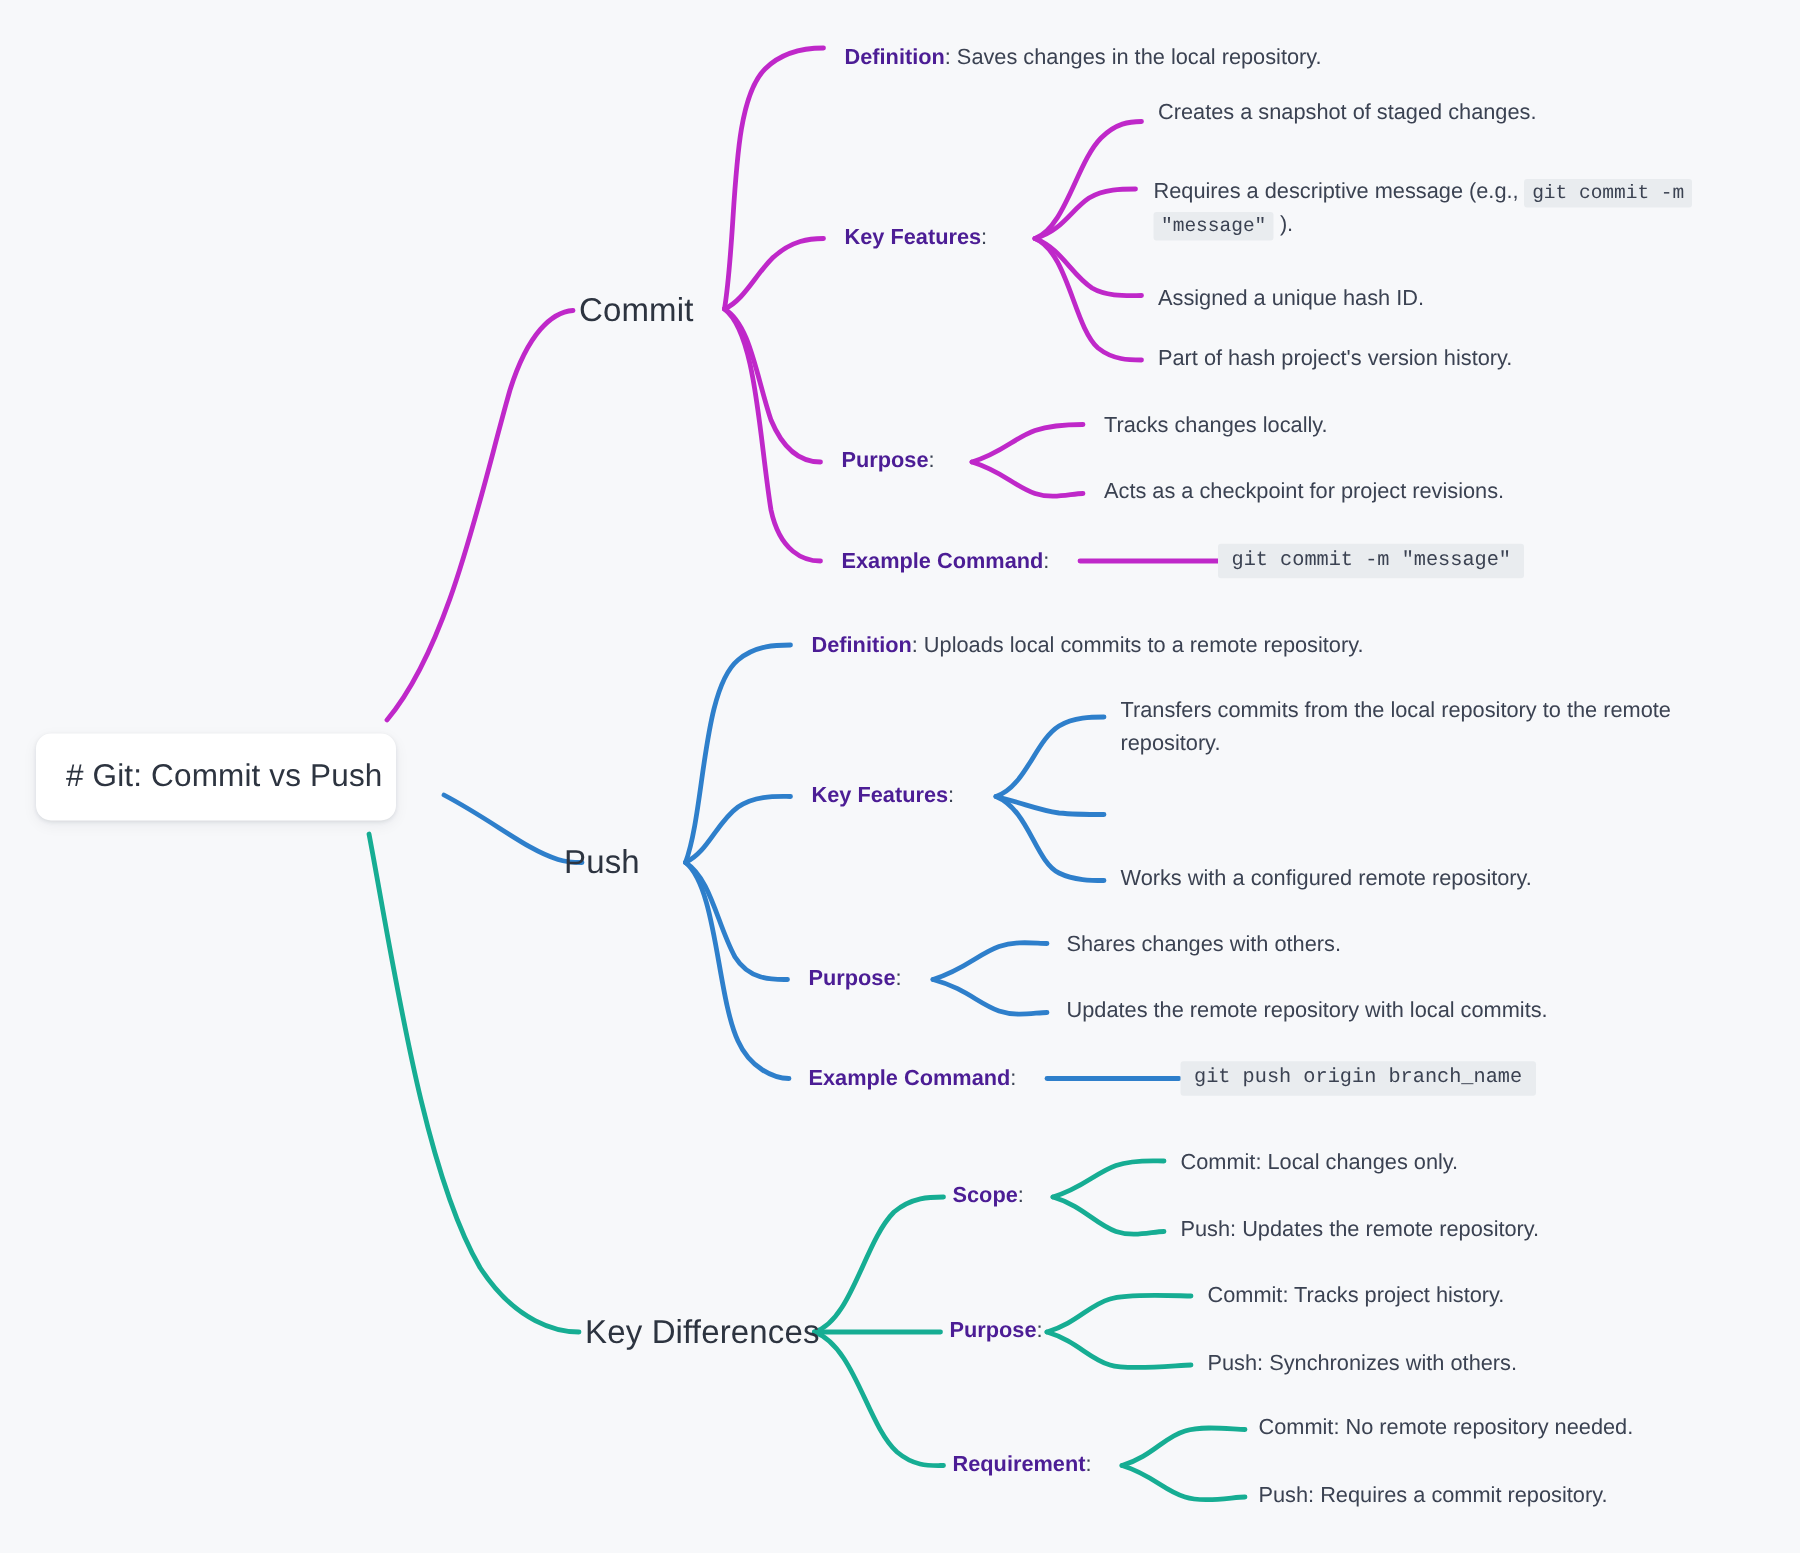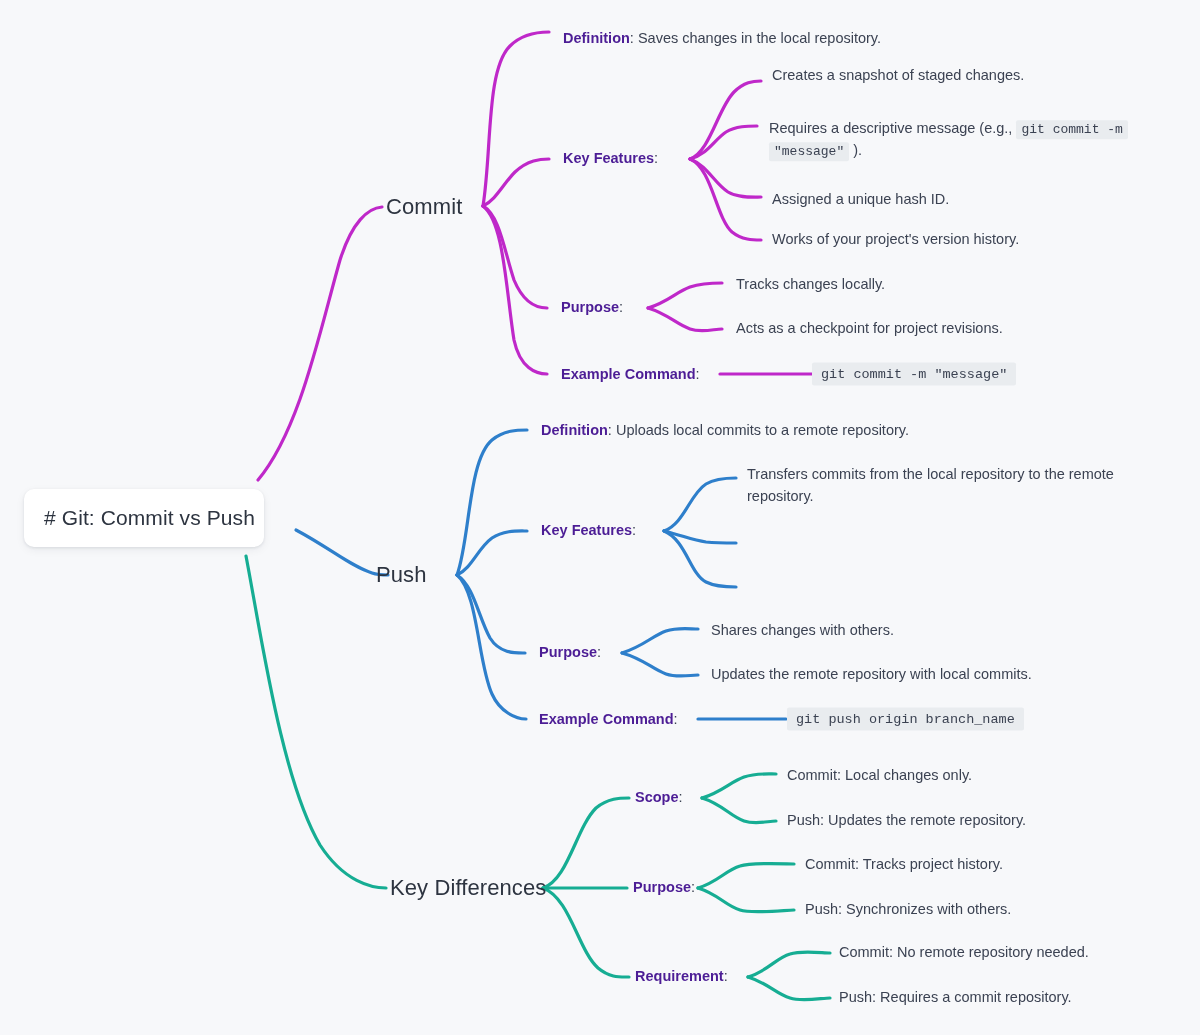--- a/index.html
+++ b/index.html
@@ -187,21 +187,21 @@
 
   <div class="node lvl3 wrap" style="left:769px; top:140px; width:420px; transform:translateY(-50%);">
     <span>Requires a descriptive message (e.g., </span><code class="inline">git commit -m</code> <code class="inline">"message"</code> <span>).</span>
   </div>
 
   <div class="node lvl3" style="left:772px; top:200px;">
     <span>Assigned a unique hash ID.</span>
   </div>
 
   <div class="node lvl3" style="left:772px; top:240px;">
-    <span>Works of your project's version history.</span>
+    <span>Part of hash project's version history.</span>
   </div>
 
   <div class="node lvl3" style="left:736px; top:285px;">
     <span>Tracks changes locally.</span>
   </div>
 
   <div class="node lvl3" style="left:736px; top:329px;">
     <span>Acts as a checkpoint for project revisions.</span>
   </div>
 
@@ -222,20 +222,23 @@
   </div>
   <div class="node" style="left:787px; top:719px; transform:translateY(-50%);">
     <code class="block">git push origin branch_name</code>
   </div>
 
   <div class="node lvl3 wrap" style="left:747px; top:486px; width:378px; transform:translateY(-50%);">
     <span>Transfers commits from the local repository to the remote repository.</span>
   </div>
 
 
+  <div class="node lvl3" style="left:747px; top:587px;">
+    <span>Works with a configured remote repository.</span>
+  </div>
 
   <div class="node lvl3" style="left:711px; top:631px;">
     <span>Shares changes with others.</span>
   </div>
 
   <div class="node lvl3" style="left:711px; top:675px;">
     <span>Updates the remote repository with local commits.</span>
   </div>
 
   <div class="node lvl2" style="left:635px; top:798px;">

